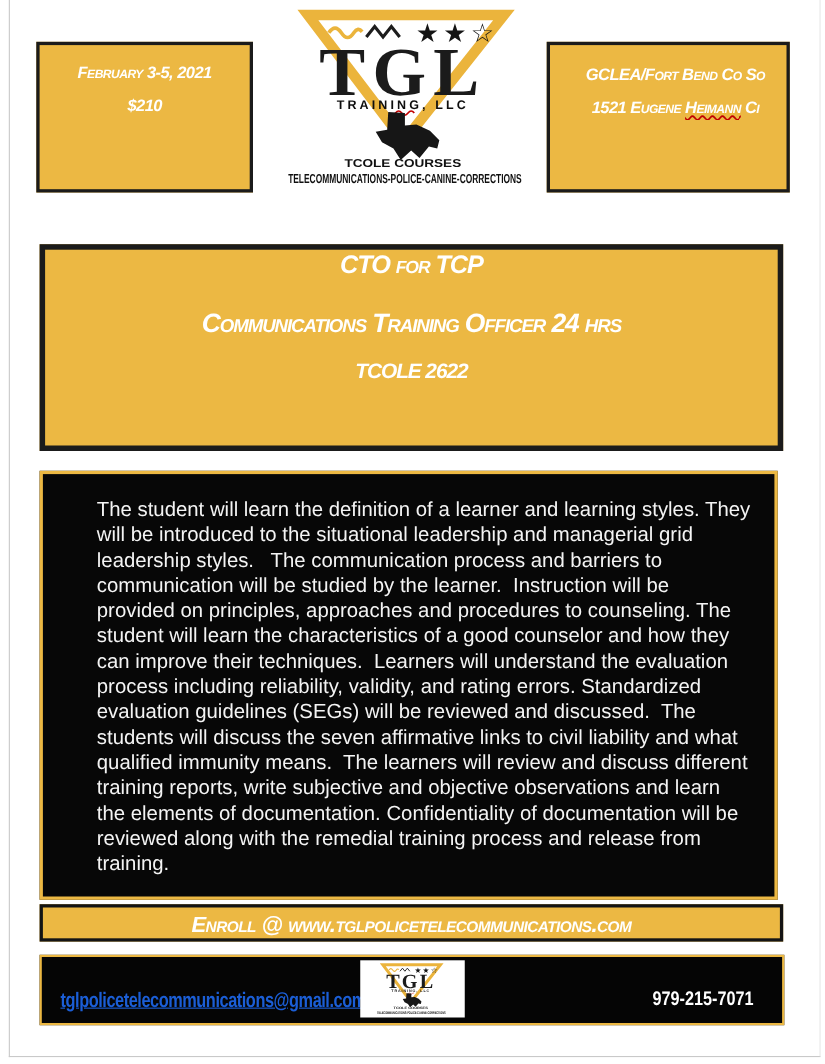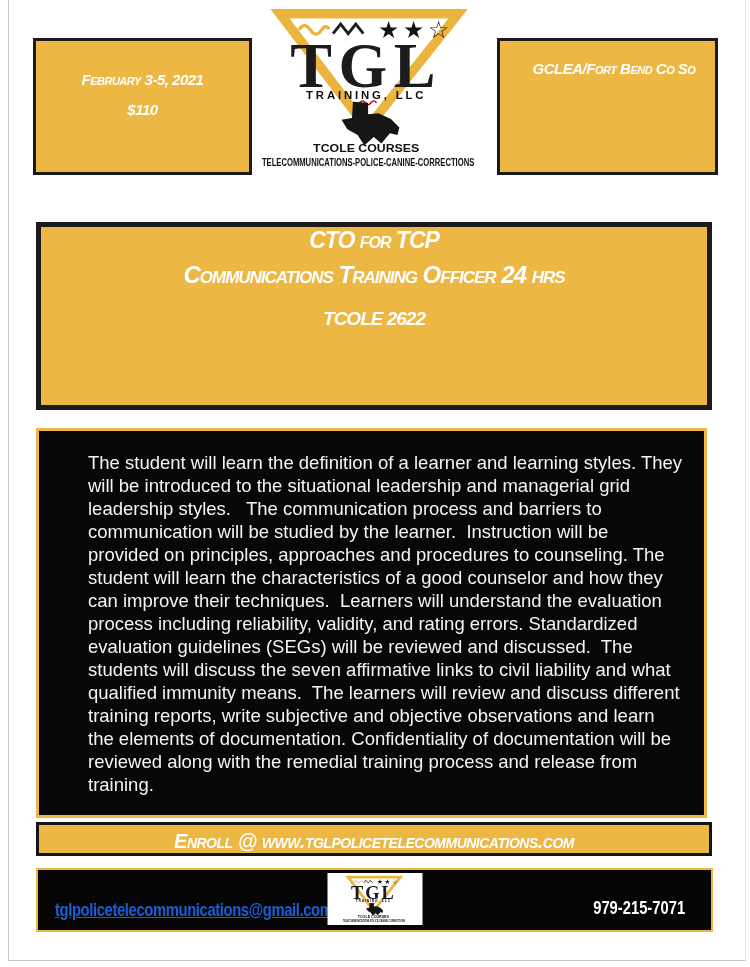--- a/index.html
+++ b/index.html
@@ -5,37 +5,37 @@
   * { margin:0; padding:0; box-sizing:border-box; }
   html,body { background:#fff; }
   body { width:750px; height:967px; position:relative; font-family:"Liberation Sans", sans-serif; }
 
   .page { position:absolute; left:0; top:0; width:750px; height:967px; background:#ffffff; overflow:hidden; }
   .page-frame { position:absolute; left:8px; top:-2px; width:738px; height:963px;
                 border-left:1px solid #c9c9c9; border-bottom:1px solid #c9c9c9; border-right:1px solid #e8e8e8; }
 
   
   .gold-box { position:absolute; background:var(--gold,#ECB843); border:3px solid #1b1b1b; text-align:center; }
-  .box-left  { left:33px; top:38px; width:219px; height:137px; padding-top:24px; }
+  .box-left  { left:33px; top:38px; width:197px; height:137px; padding-top:11px; }
   .box-right { left:497px; top:38px; width:221px; height:137px; padding-top:13px;padding-left:13px; }
 
   .sc { font-family:"Liberation Sans", sans-serif; font-style:italic; font-variant:small-caps;
         font-weight:700; color:#ffffff; letter-spacing:-0.5px; }
   .info-line { font-size:15px; line-height:30px; }
 
   .squiggle { text-decoration:underline wavy var(--squiggle-red,#C00000); text-decoration-skip-ink:none; }
 
   
   .logo-wrap { position:absolute; left:261px; top:5px; width:218px; height:170px; }
   .defs-svg { position:absolute; width:0; height:0; }
 
   
   .title-box { left:36px; top:222px; width:676px; height:188px; border:5px solid #1b1b1b; }
   .title-line1 { font-size:23px; line-height:26px; letter-spacing:-1px; }
-  .title-line2 { font-size:24px; line-height:28px; margin-top:8px; letter-spacing:-1px; }
+  .title-line2 { font-size:24px; line-height:28px; margin-top:28px; letter-spacing:-1px; }
   .title-line3 { font-size:19px; line-height:24px; margin-top:18px; letter-spacing:-1px; }
 
   
   .desc-box { position:absolute; left:36px; top:428px; width:671px; height:390px;
               background:#070707; border:3px solid var(--gold,#ECB843); }
   .desc-text { padding:20px 20px 0 49px; color:#f4f4f4; font-size:18.5px; line-height:23px;
                white-space:pre-wrap; font-family:"Liberation Sans", sans-serif; }
 
   
   .enroll-bar { left:36px; top:822px; width:676px; height:34px; border:3px solid #141414;
@@ -72,31 +72,32 @@
     <text x="111" y="153" font-size="11" font-weight="bold" font-family="Liberation Sans, sans-serif" fill="#101010" text-anchor="middle" textLength="112" lengthAdjust="spacingAndGlyphs">TCOLE COURSES</text>
     <text x="113" y="168" font-size="12.5" font-weight="bold" font-family="Liberation Sans, sans-serif" fill="#101010" text-anchor="middle" textLength="224" lengthAdjust="spacingAndGlyphs">TELECOMMUNICATIONS-POLICE-CANINE-CORRECTIONS</text>
   </symbol>
 </svg>
 
 <div class="page">
   <div class="page-frame"></div>
 
   <div class="gold-box box-left">
     <div class="sc info-line">February 3-5, 2021</div>
-    <div class="sc info-line">$110</div>
+    <div class="sc info-line">$210</div>
   </div>
 
   <div class="logo-wrap">
     <svg width="218" height="170" viewBox="0 0 230 175">
       <use href="#tgl-logo" xlink:href="#tgl-logo"></use>
     </svg>
   </div>
 
   <div class="gold-box box-right">
     <div class="sc info-line">GCLEA/Fort Bend Co So</div>
+    <div class="sc info-line"><span>1521 Eugene </span><span class="squiggle">Heimann</span><span> Ci</span></div>
   </div>
 
   <div class="gold-box title-box">
     <div class="sc title-line1">CTO for TCP</div>
     <div class="sc title-line2">Communications Training Officer 24 hrs</div>
     <div class="sc title-line3">TCOLE 2622</div>
   </div>
 
   <div class="desc-box">
     <div class="desc-text">The student will learn the definition of a learner and learning styles. They will be introduced to the situational leadership and managerial grid leadership styles.   The communication process and barriers to communication will be studied by the learner.  Instruction will be provided on principles, approaches and procedures to counseling. The student will learn the characteristics of a good counselor and how they can improve their techniques.  Learners will understand the evaluation process including reliability, validity, and rating errors. Standardized evaluation guidelines (SEGs) will be reviewed and discussed.  The students will discuss the seven affirmative links to civil liability and what qualified immunity means.  The learners will review and discuss different training reports, write subjective and objective observations and learn the elements of documentation. Confidentiality of documentation will be reviewed along with the remedial training process and release from training.</div>

